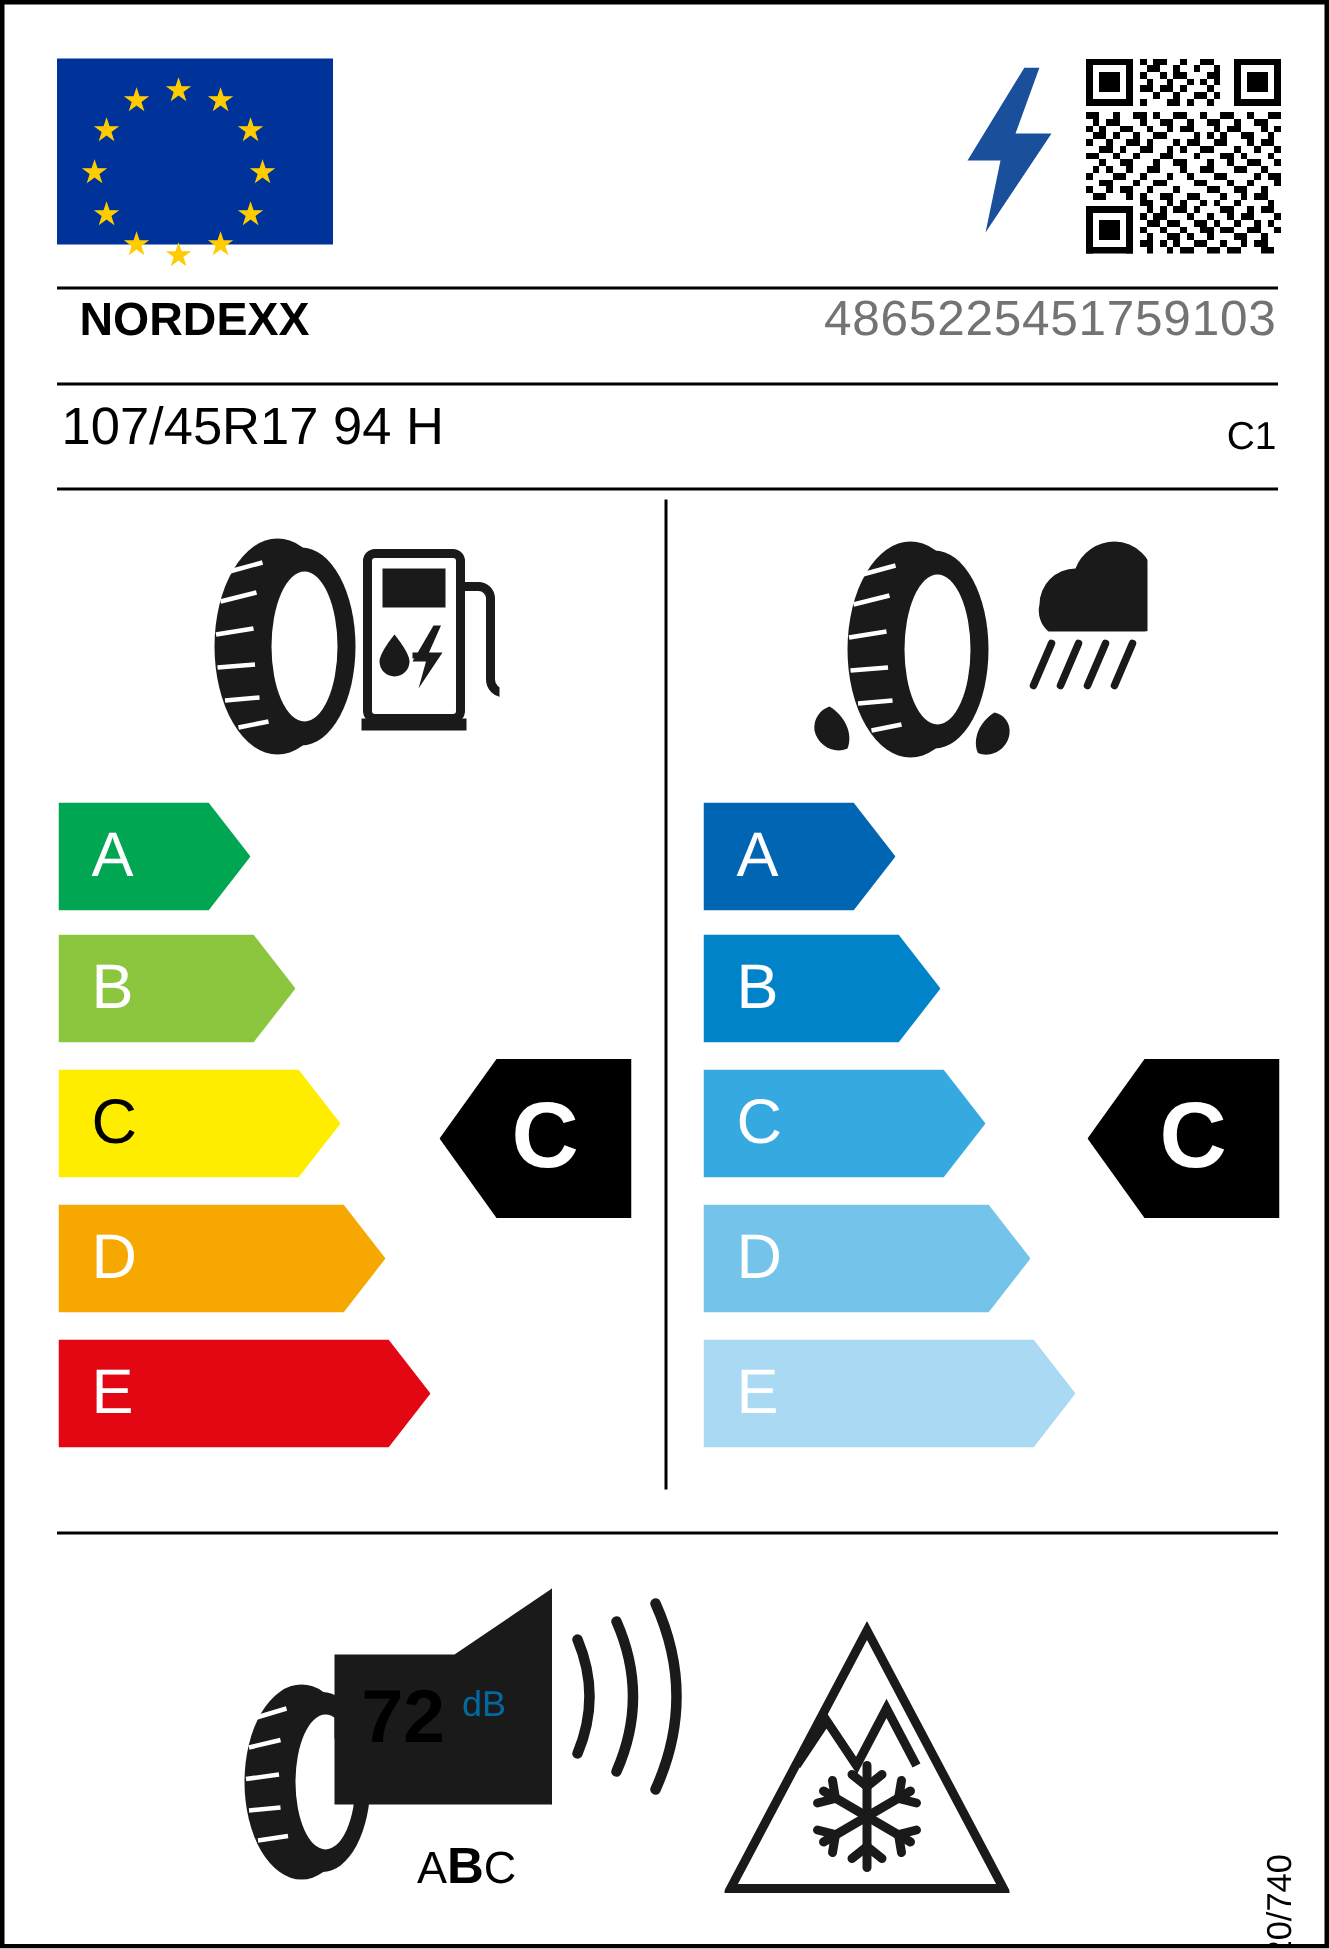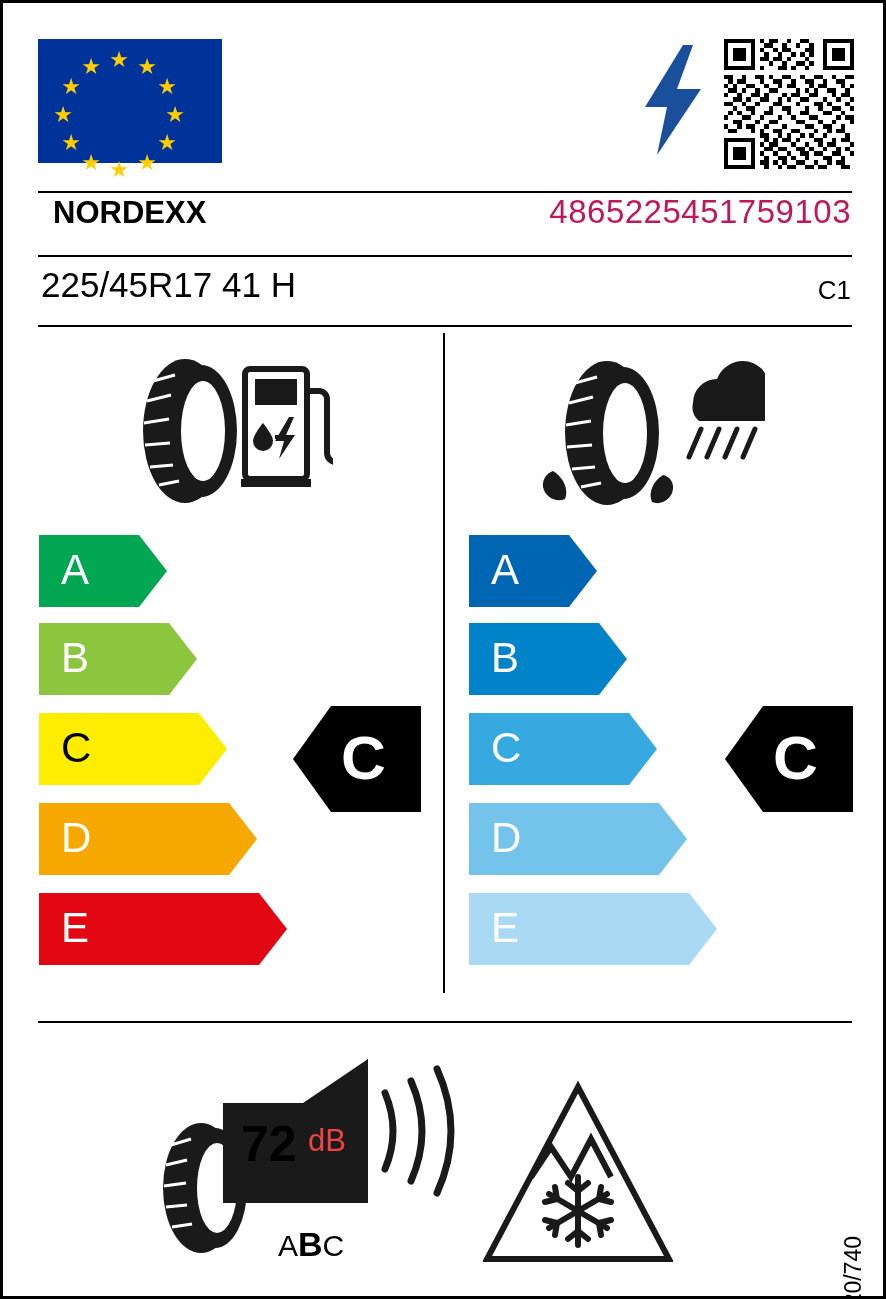--- a/index.html
+++ b/index.html
@@ -78,21 +78,21 @@
     left: 38px; top: 2px;
     font-size: 31px;
     font-weight: bold;
     color: #000;
     margin-left: 12px;
   }
   .code {
     position: absolute;
     right: 38px; top: 0px;
     font-size: 33px;
-    color: #be185d;
+    color: #737373;
     letter-spacing: 0.5px;
   }
 
   .size-row {
     position: absolute;
     left: 0; top: 262px;
     width: 886px;
     height: 58px;
   }
   .size {
@@ -438,21 +438,21 @@
 
   <div class="hsep" style="top:188px;"></div>
 
   <div class="brand-row">
     <div class="brand">NORDEXX</div>
     <div class="code">4865225451759103</div>
   </div>
   <div class="hsep" style="top:252px;"></div>
 
   <div class="size-row">
-    <div class="size">225/45R17 41 H</div>
+    <div class="size">107/45R17 94 H</div>
     <div class="cls">C1</div>
   </div>
   <div class="hsep" style="top:322px;"></div>
 
   <div class="vsep" style="left:440px; top:330px; height:660px;"></div>
 
   <svg class="picto" style="left:120px; top:348px; width:210px; height:160px;" viewBox="0 0 210 160">
 
     <g>
       <ellipse cx="62" cy="80" rx="42" ry="72" fill="#1a1a1a"></ellipse>
@@ -618,21 +618,21 @@
     <path d="M70,60 L150,60 L215,16 L215,160 L150,116 L70,116 Z" fill="#1a1a1a"></path>
 
     <g fill="none" stroke="#1a1a1a" stroke-width="7" stroke-linecap="round">
       <path d="M232,50 q16,38 0,76"></path>
       <path d="M258,38 q22,50 0,100"></path>
       <path d="M284,26 q28,62 0,124"></path>
     </g>
   </svg>
 
   <div class="noise-db" style="left:238px; top:1112px; font-size:50px;">72</div>
-  <div class="noise-db" style="left:305px; top:1120px; font-size:31px; font-weight:normal; color:#ef4444;">dB</div>
+  <div class="noise-db" style="left:305px; top:1120px; font-size:24px; font-weight:normal; color:#0369a1;">dB</div>
 
   <div class="abc" style="left:275px; top:1222px;">
     <span>A</span><span class="b">B</span><span>C</span>
   </div>
 
   <svg class="picto" style="left:480px; top:1078px; width:190px; height:185px;" viewBox="0 0 190 185">
     <polygon points="95,6 186,178 4,178" fill="none" stroke="#1a1a1a" stroke-width="6"></polygon>
     <polyline points="48,96 68,66 88,96 108,58 128,96" fill="none" stroke="#1a1a1a" stroke-width="6"></polyline>
 
     <g stroke="#1a1a1a" stroke-width="6" stroke-linecap="round">

